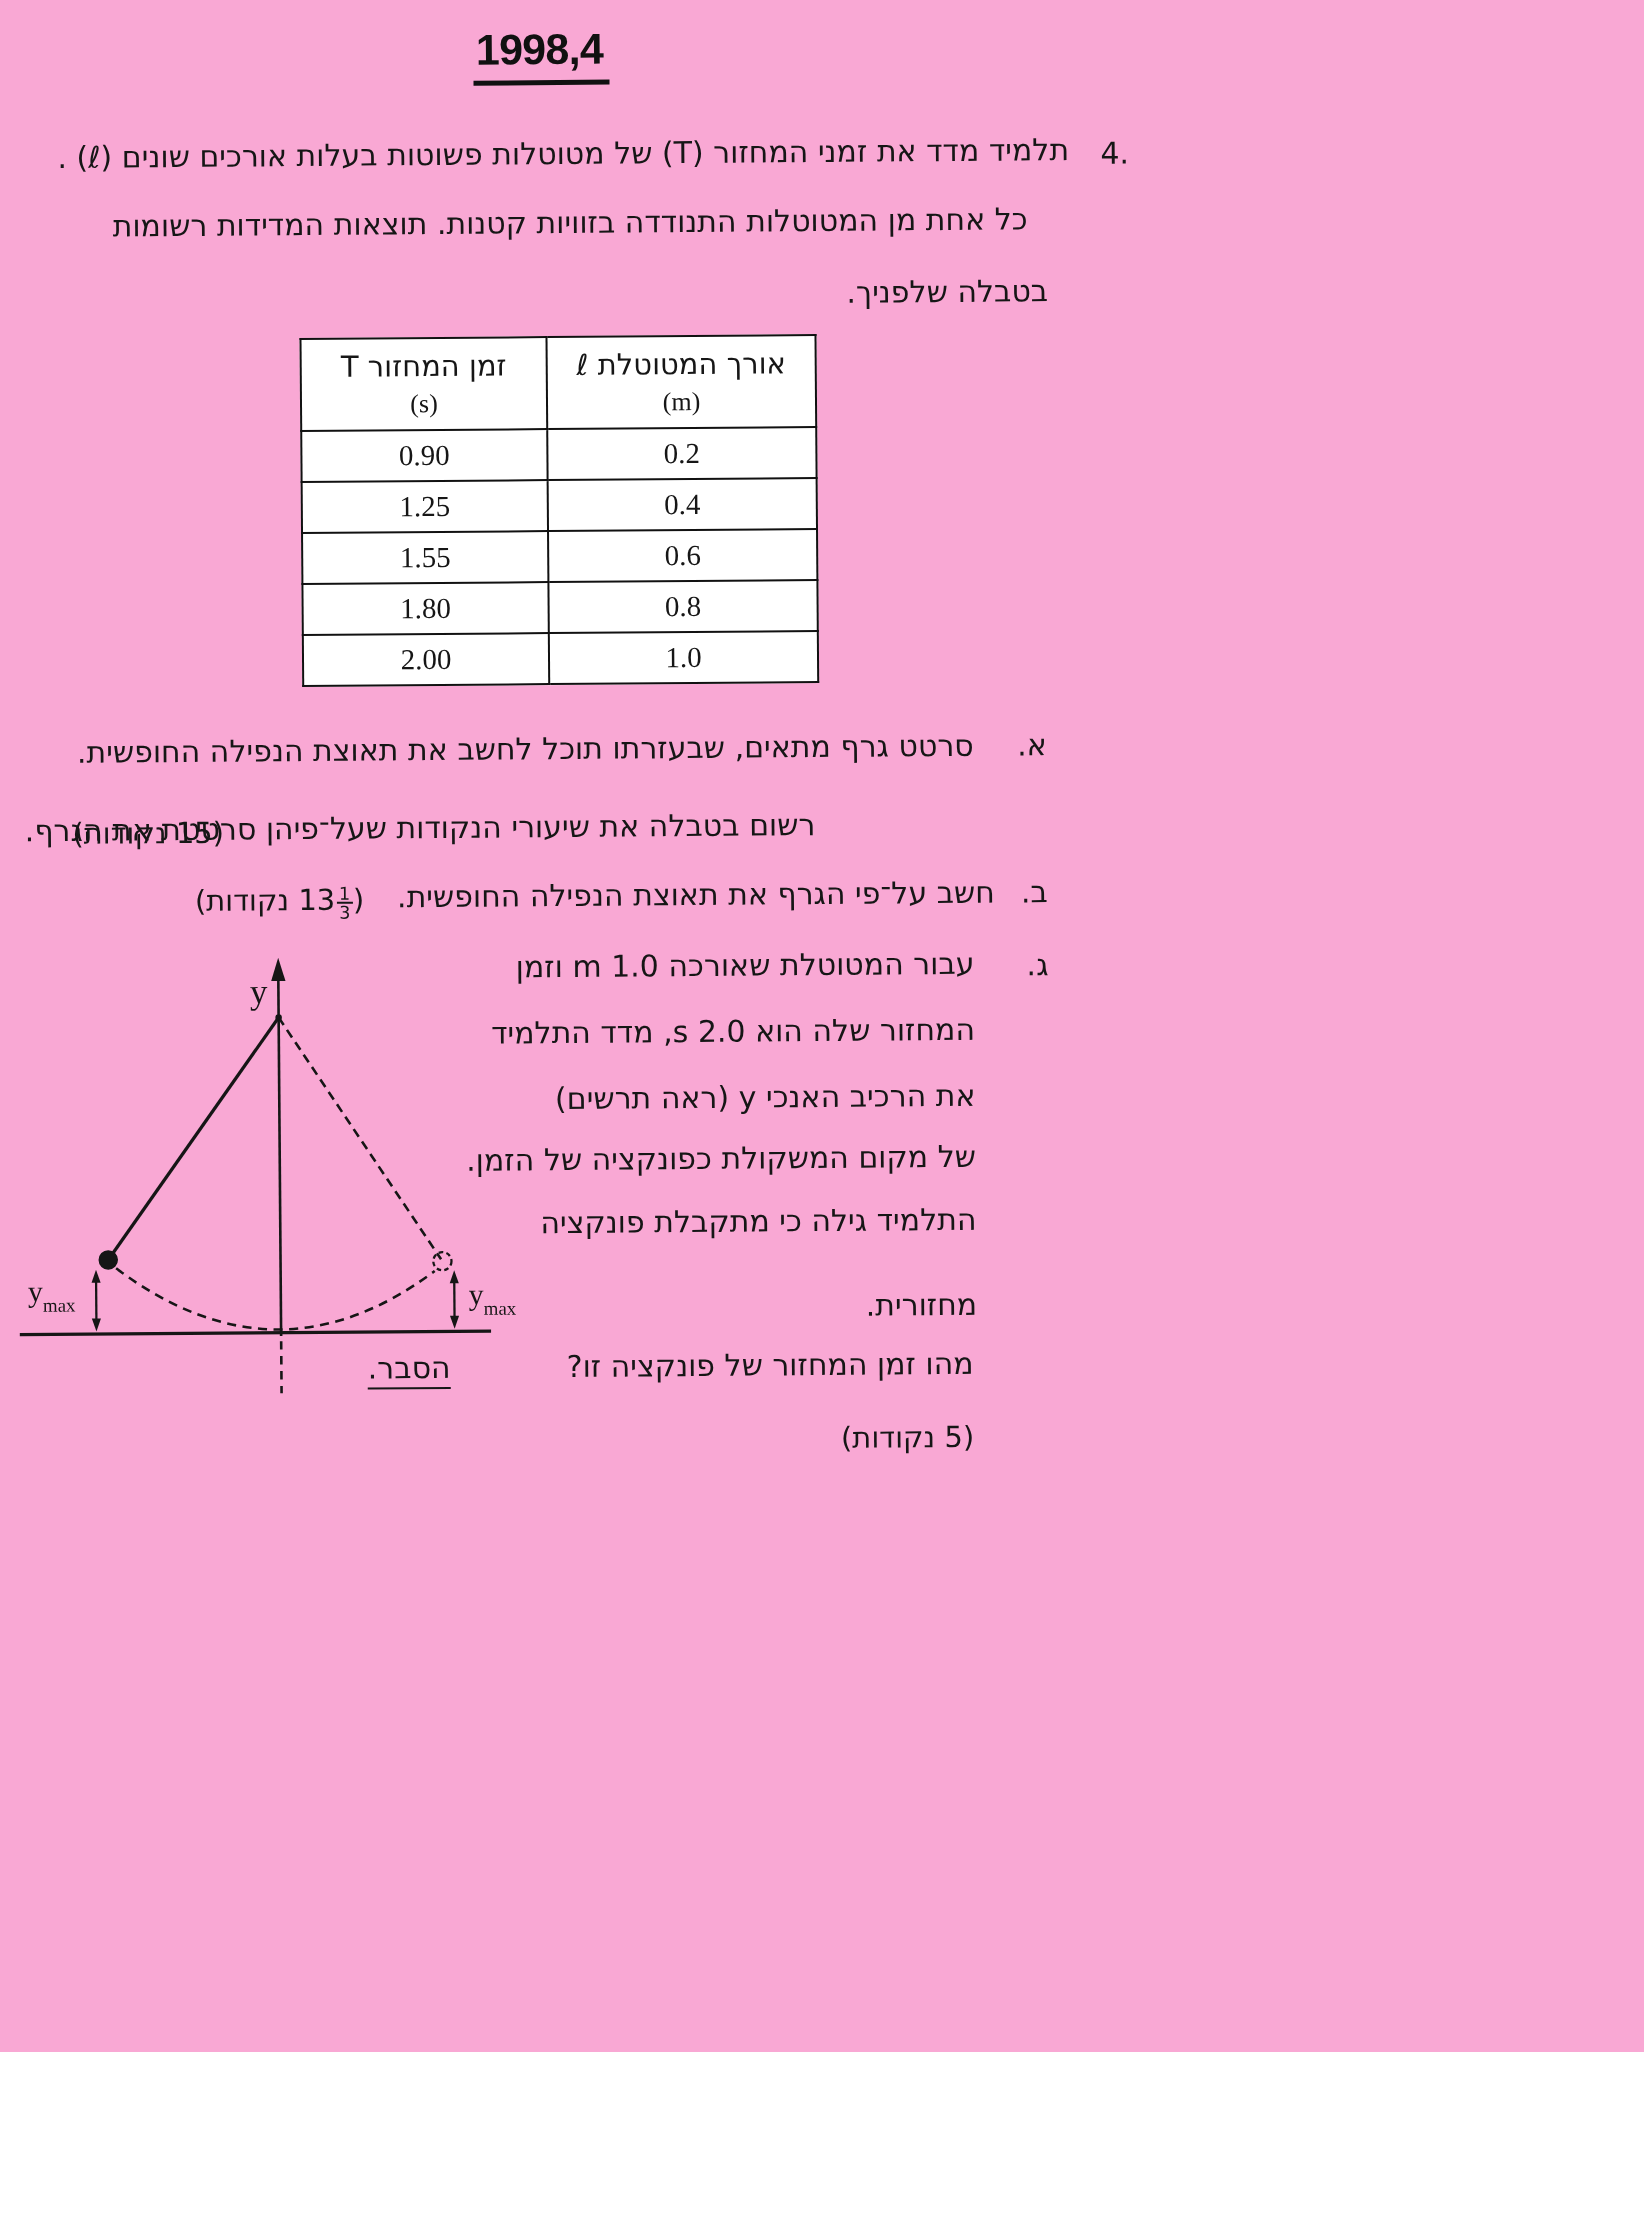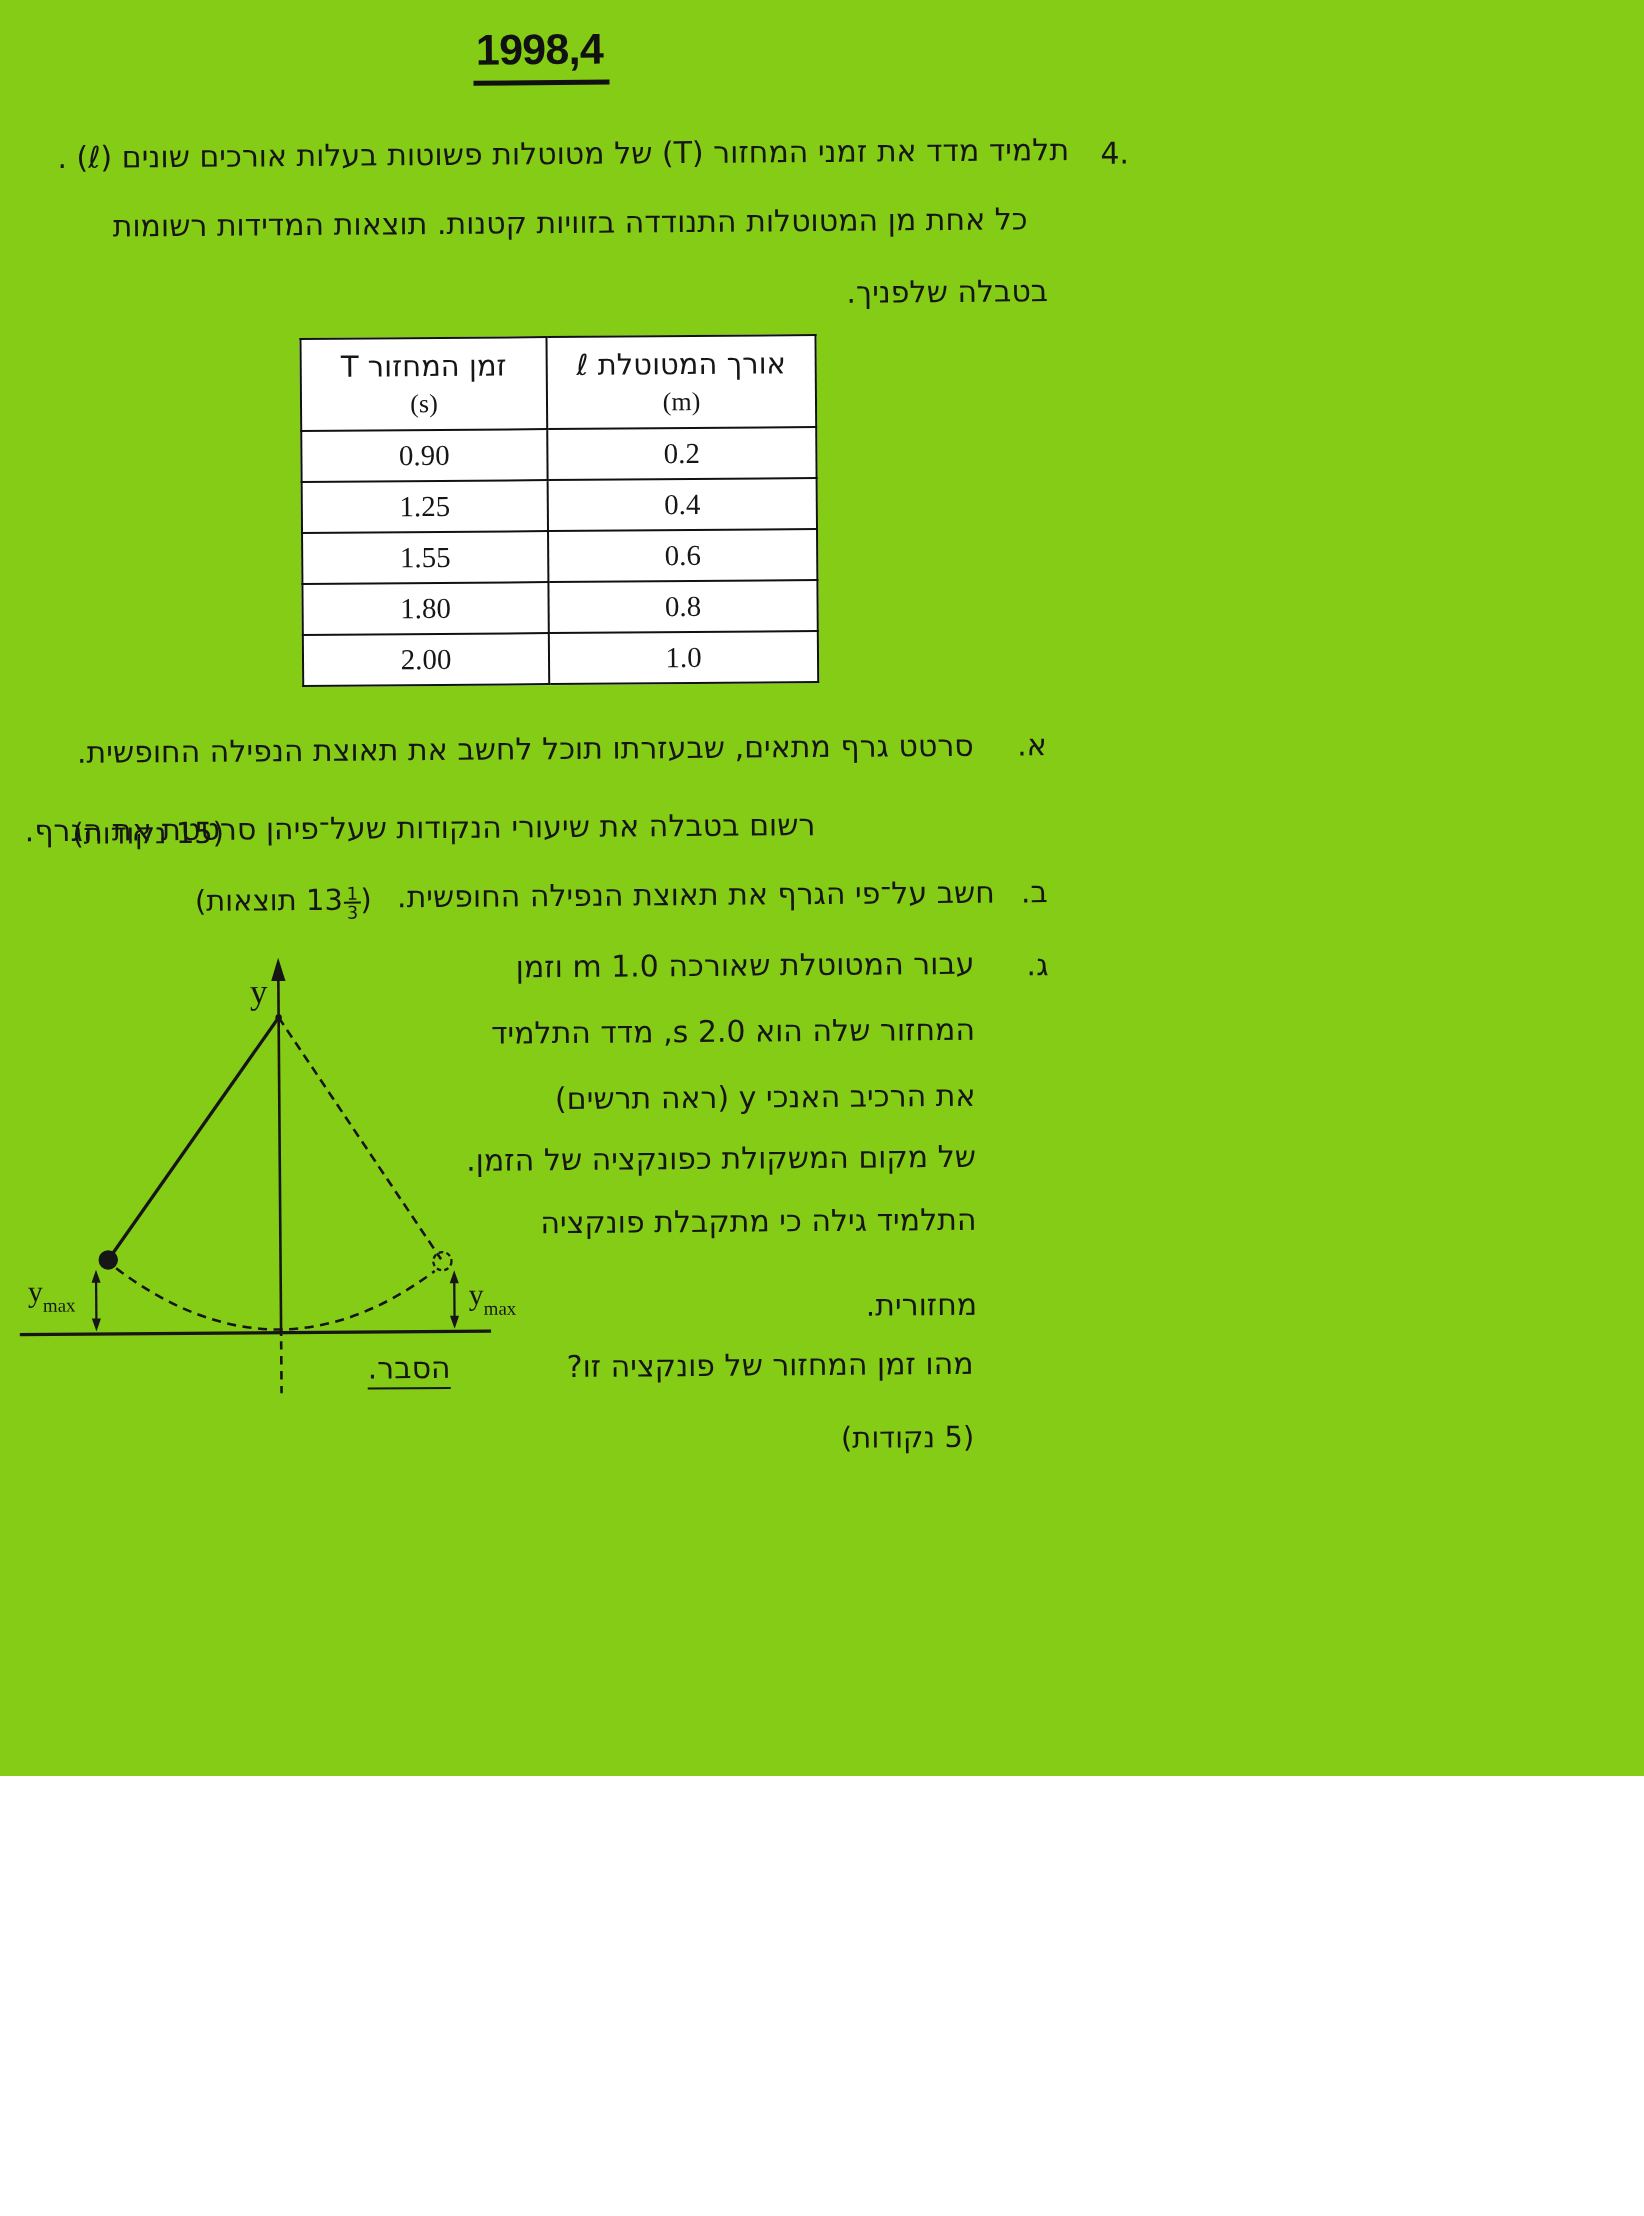--- a/index.html
+++ b/index.html
@@ -1,20 +1,20 @@
 <!DOCTYPE html>
 <html lang="he" style="font-size:10.4px"><head>
 <meta charset="utf-8">
 <style>
   html, body { margin: 0; padding: 0; background: #ffffff; }
   .page {
     position: relative;
     width: 1644px;
-    height: 1776px;
-    background: #84cc16;
+    height: 2052px;
+    background: #f9a8d4;
     color: #161616;
     font-family: "DejaVu Sans", sans-serif;
     overflow: hidden;
   }
   .skew {
     position: absolute;
     left: 0; top: 0; width: 100%; height: 100%;
     transform: rotate(-0.45deg);
     transform-origin: 819px 910px;
   }
@@ -140,21 +140,21 @@
       </tbody>
     </table>
 
     <div class="marker" style="right:596px; top:728px;">א.</div>
     <div class="line" style="right:669px; top:728px;">סרטט גרף מתאים, שבעזרתו תוכל לחשב את תאוצת הנפילה החופשית.</div>
     <div class="line" style="right:828px; top:806px;">רשום בטבלה את שיעורי הנקודות שעל־פיהן סרטטת את הגרף.</div>
     <div class="line points" style="left:73px; top:810px;">(15 נקודות)</div>
 
     <div class="marker" style="right:596px; top:875px;">ב.</div>
     <div class="line" style="right:649px; top:875px;">חשב על־פי הגרף את תאוצת הנפילה החופשית.</div>
-    <div class="line points" style="left:195px; top:878px;"><span>(</span><span class="num-unit"><span>13</span><span class="sfrac"><span class="num">1</span><span class="den">3</span></span></span><span> תוצאות)</span></div>
+    <div class="line points" style="left:195px; top:878px;"><span>(</span><span class="num-unit"><span>13</span><span class="sfrac"><span class="num">1</span><span class="den">3</span></span></span><span> נקודות)</span></div>
 
     <div class="marker" style="right:596px; top:948px;">ג.</div>
     <div class="line" style="right:670px; top:946px;">עבור המטוטלת שאורכה 1.0 m וזמן</div>
     <div class="line" style="right:670px; top:1012px;">המחזור שלה הוא 2.0 s, מדד התלמיד</div>
     <div class="line" style="right:670px; top:1078px;">את הרכיב האנכי y (ראה תרשים)</div>
     <div class="line" style="right:670px; top:1139px;">של מקום המשקולת כפונקציה של הזמן.</div>
     <div class="line" style="right:670px; top:1202px;">התלמיד גילה כי מתקבלת פונקציה</div>
     <div class="line" style="right:670px; top:1287px;">מחזורית.</div>
     <div class="line" style="right:674px; top:1346px;"><span>מהו זמן המחזור של פונקציה זו?</span><span class="emph">הסבר.</span></div>
     <div class="line points" style="right:674px; top:1420px;">(5 נקודות)</div>

